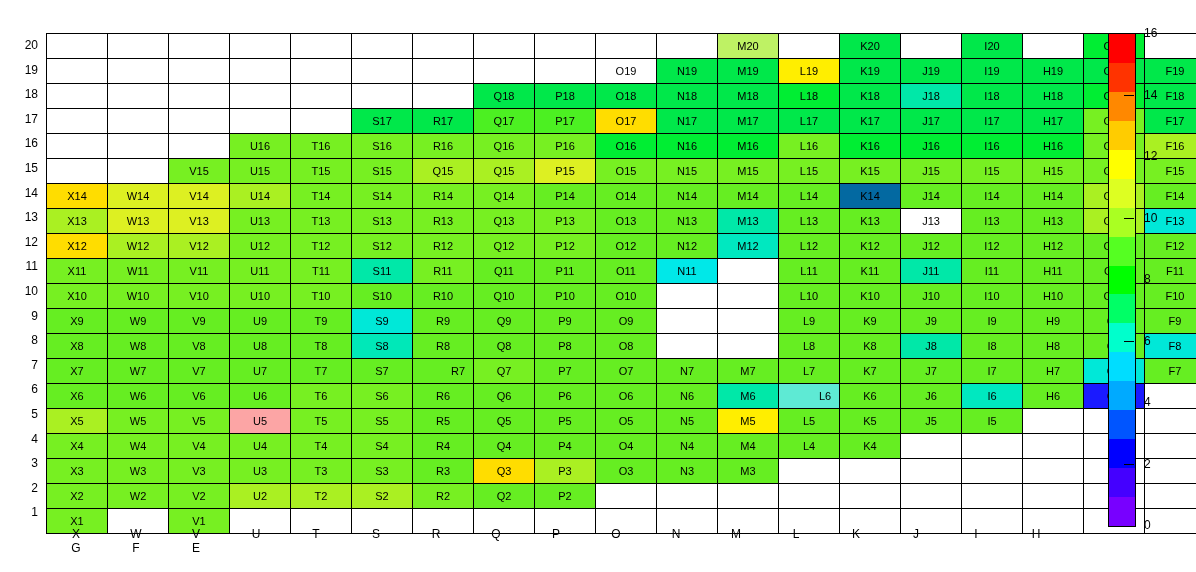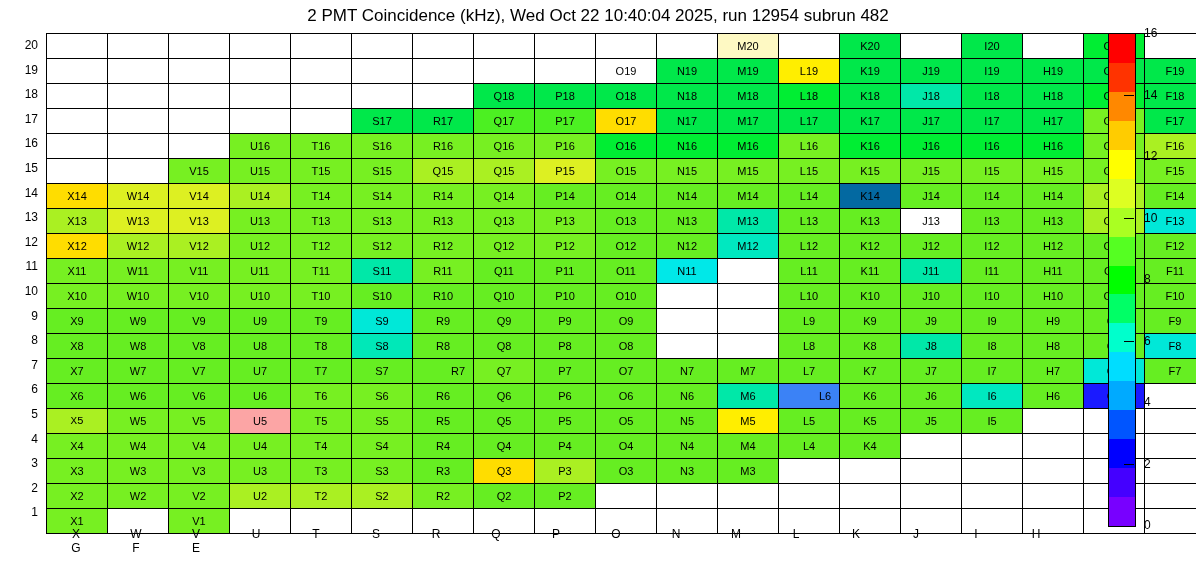--- a/index.html
+++ b/index.html
@@ -38,21 +38,20 @@
     position:absolute;left:8px;font-size:12px;color:#000;transform:translateY(-50%);
   }
   #cbarmarks{position:absolute;left:1108px;top:33px;width:26px;height:492px;}
   #cbarmarks i{position:absolute;right:0;height:1px;background:#000;display:block;}
 </style>
 </head>
 <body>
 
 <div id="root">
 
-  <div id="title">2 PMT Coincidence (kHz), Wed Oct 22 10:40:04 2025, run 12954 subrun 482</div>
 
   <div id="rowlabels">
       <div>20</div>
       <div>19</div>
       <div>18</div>
       <div>17</div>
       <div>16</div>
       <div>15</div>
       <div>14</div>
       <div>13</div>
@@ -78,21 +77,21 @@
             <td class="empty"></td>
             <td class="empty"></td>
             <td class="empty"></td>
             <td class="empty"></td>
             <td class="empty"></td>
             <td class="empty"></td>
             <td class="empty"></td>
             <td class="empty"></td>
             <td class="empty"></td>
             <td class="empty"></td>
-            <td style="background: #fef9c3;">M20</td>
+            <td style="background: #bef264;">M20</td>
             <td class="empty"></td>
             <td style="background: rgb(0, 232, 74);">K20</td>
             <td class="empty"></td>
             <td style="background: rgb(0, 232, 74);">I20</td>
             <td class="empty"></td>
             <td style="background: rgb(0, 238, 51);">G20</td>
             <td class="empty"></td>
           </tr>
           <tr>
             <td class="empty"></td>
@@ -373,30 +372,30 @@
             <td style="background: rgb(102, 238, 34);">V6</td>
             <td style="background: rgb(102, 238, 34);">U6</td>
             <td style="background: rgb(119, 240, 34);">T6</td>
             <td style="background: rgb(119, 240, 34);">S6</td>
             <td style="background: rgb(102, 238, 34);">R6</td>
             <td style="background: rgb(102, 238, 34);">Q6</td>
             <td style="background: rgb(102, 238, 34);">P6</td>
             <td style="background: rgb(102, 238, 34);">O6</td>
             <td style="background: rgb(102, 238, 34);">N6</td>
             <td style="background: rgb(0, 232, 168);">M6</td>
-            <td style="background: #3b82f6; padding-left: 32px;">L6</td>
+            <td style="background: #5eead4; padding-left: 32px;">L6</td>
             <td style="background: rgb(102, 238, 34);">K6</td>
             <td style="background: rgb(102, 238, 34);">J6</td>
             <td style="background: rgb(0, 232, 192);">I6</td>
             <td style="background: rgb(102, 238, 34);">H6</td>
             <td style="background: rgb(26, 26, 255);">G6</td>
             <td class="empty"></td>
           </tr>
           <tr>
-            <td style="background: rgb(170, 240, 34); font-family: Liberation Mono, monospace;">X5</td>
+            <td style="background: rgb(170, 240, 34);">X5</td>
             <td style="background: rgb(119, 240, 34);">W5</td>
             <td style="background: rgb(119, 240, 34);">V5</td>
             <td style="background: #fca5a5; text-align: center;">U5</td>
             <td style="background: rgb(119, 240, 34);">T5</td>
             <td style="background: rgb(119, 240, 34);">S5</td>
             <td style="background: rgb(102, 238, 34);">R5</td>
             <td style="background: rgb(102, 238, 34);">Q5</td>
             <td style="background: rgb(102, 238, 34);">P5</td>
             <td style="background: rgb(102, 238, 34);">O5</td>
             <td style="background: rgb(102, 238, 34);">N5</td>

